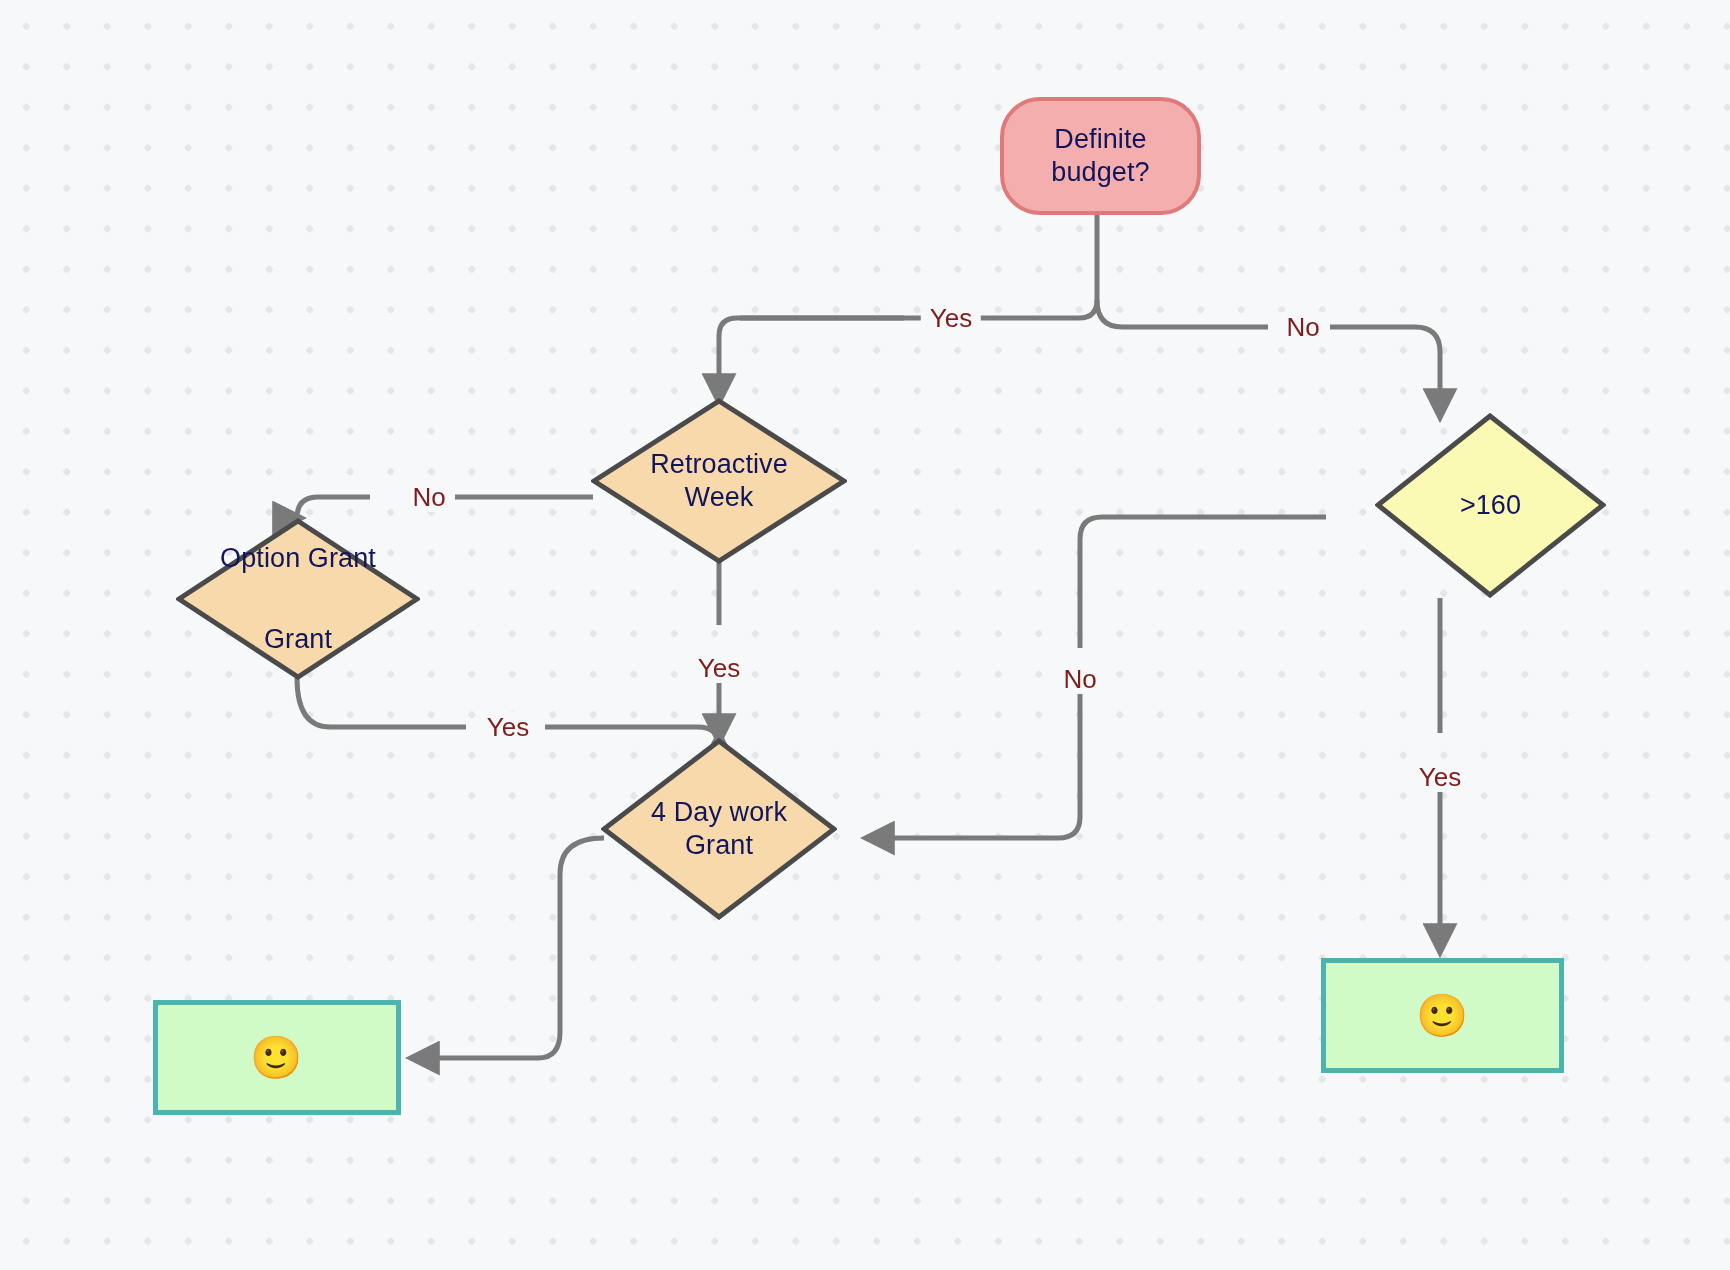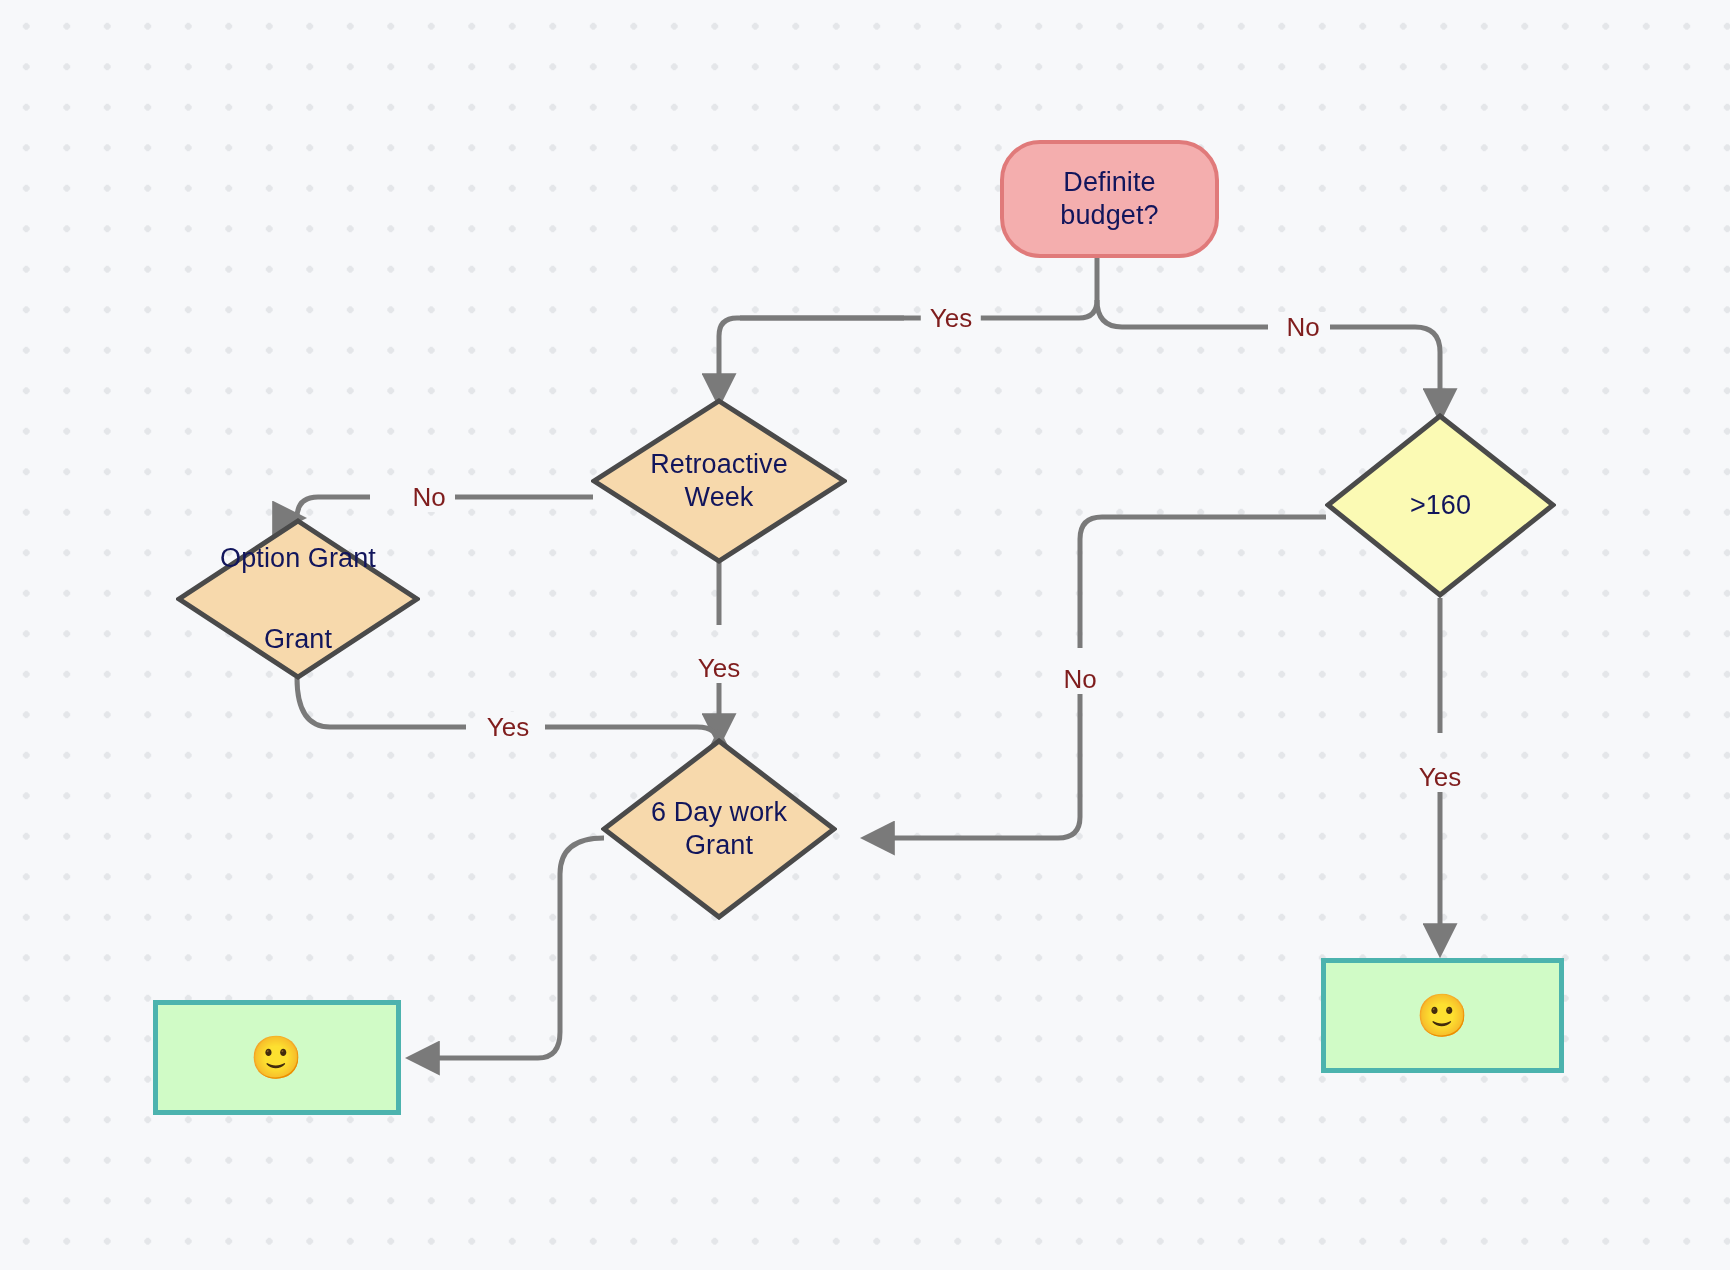--- a/index.html
+++ b/index.html
@@ -133,21 +133,21 @@
   <div class="edge-label" style="left:429px; top:497px;">No</div>
 
   <div class="edge-label" style="left:719px; top:668px;">Yes</div>
 
   <div class="edge-label" style="left:508px; top:727px;">Yes</div>
 
   <div class="edge-label" style="left:1080px; top:679px;">No</div>
 
   <div class="edge-label" style="left:1440px; top:777px;">Yes</div>
 
-  <div class="node node-terminal" style="left:1000px; top:97px; width:219px; height:118px; flex-direction:column;margin-top:43px;">
+  <div class="node node-terminal" style="left:1000px; top:97px; width:201px; height:118px; flex-direction:column;">
     <span>Definite</span>
     <span>budget?</span>
   </div>
 
   <div class="node node-decision" style="left:591px; top:398px; width:256px; height:166px;">
     <svg class="diamond-shape" viewBox="0 0 256 166" preserveAspectRatio="none">
       <polygon points="128,3 253,83 128,163 3,83" fill="#f7d9ac" stroke="#4a4a4a" stroke-width="5"></polygon>
     </svg>
     <div class="diamond-label" style="display:flex; flex-direction:column;">
       <span>Retroactive</span>
@@ -163,26 +163,26 @@
       <span>Option Grant</span>
       <span>Grant</span>
     </div>
   </div>
 
   <div class="node node-decision" style="left:601px; top:738px; width:236px; height:182px;">
     <svg class="diamond-shape" viewBox="0 0 236 182" preserveAspectRatio="none">
       <polygon points="118,3 233,91 118,179 3,91" fill="#f7d9ac" stroke="#4a4a4a" stroke-width="5"></polygon>
     </svg>
     <div class="diamond-label" style="display:flex; flex-direction:column;">
-      <span>6 Day work</span>
+      <span>4 Day work</span>
       <span>Grant</span>
     </div>
   </div>
 
-  <div class="node node-decision" style="left:1325px; top:413px; width:231px; height:185px;">
+  <div class="node node-decision" style="left:1375px; top:413px; width:231px; height:185px;">
     <svg class="diamond-shape" viewBox="0 0 231 185" preserveAspectRatio="none">
       <polygon points="115,3 228,92 115,182 3,92" fill="#fbfab4" stroke="#4a4a4a" stroke-width="5"></polygon>
     </svg>
     <div class="diamond-label">
       <span>&gt;160</span>
     </div>
   </div>
 
   <div class="node node-result" style="left:153px; top:1000px; width:248px; height:115px;">
     <span class="emoji">🙂</span>

